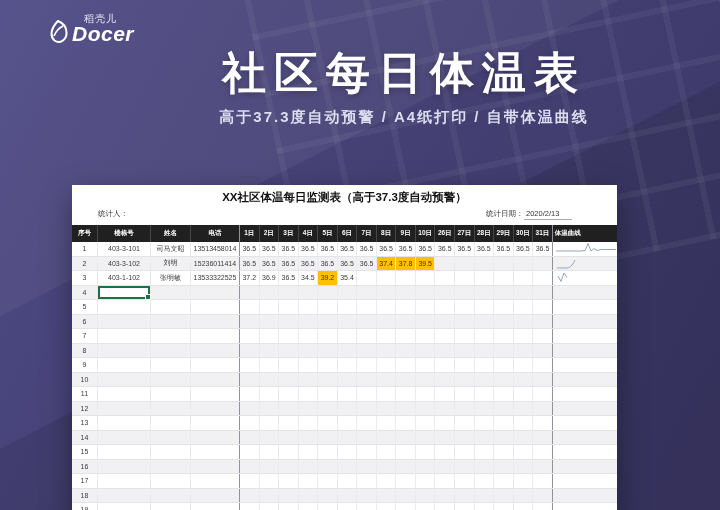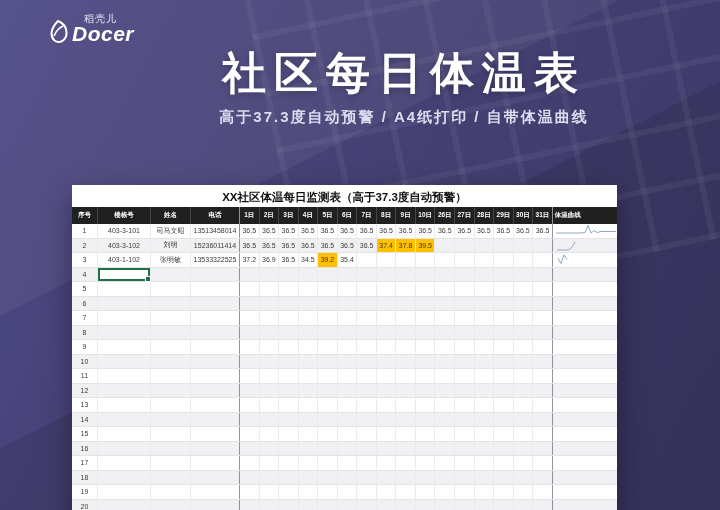--- a/index.html
+++ b/index.html
@@ -74,20 +74,25 @@
   <span class="logo-cn">稻壳儿</span>
 </div>
 
 <div class="hero">
   <div class="hero-title">社区每日体温表</div>
   <div class="hero-sub">高于37.3度自动预警 / A4纸打印 / 自带体温曲线</div>
 </div>
 
 <div class="sheet">
   <div class="sheet-title">XX社区体温每日监测表（高于37.3度自动预警）</div>
+  <div class="stats">
+    <span class="stat-person">统计人：</span>
+    <span class="stat-date-label">统计日期：</span>
+    <span class="stat-date-value">2020/2/13</span>
+  </div>
   <div class="thead" id="thead">
       <div class="th c-idx">序号</div>
       <div class="th c-b">楼栋号</div>
       <div class="th c-n">姓名</div>
       <div class="th c-p">电话</div>
       <div class="th c-day sep">1日</div>
       <div class="th c-day">2日</div>
       <div class="th c-day">3日</div>
       <div class="th c-day">4日</div>
       <div class="th c-day">5日</div>

